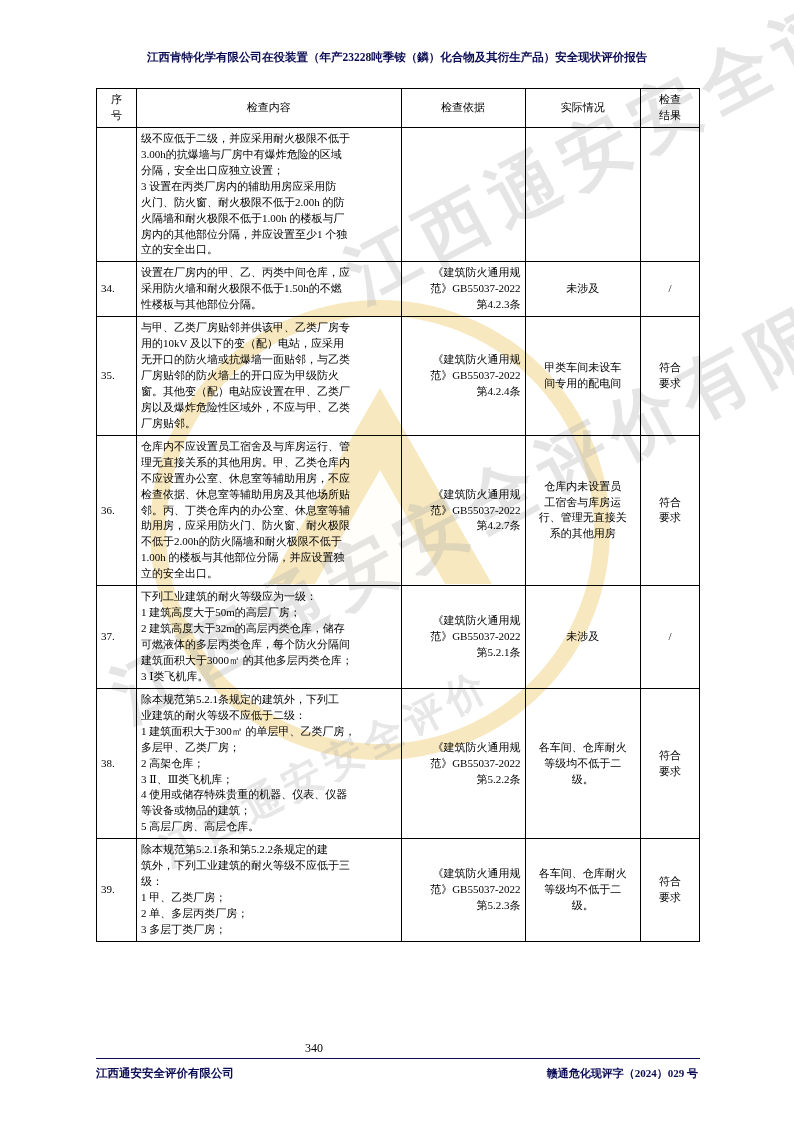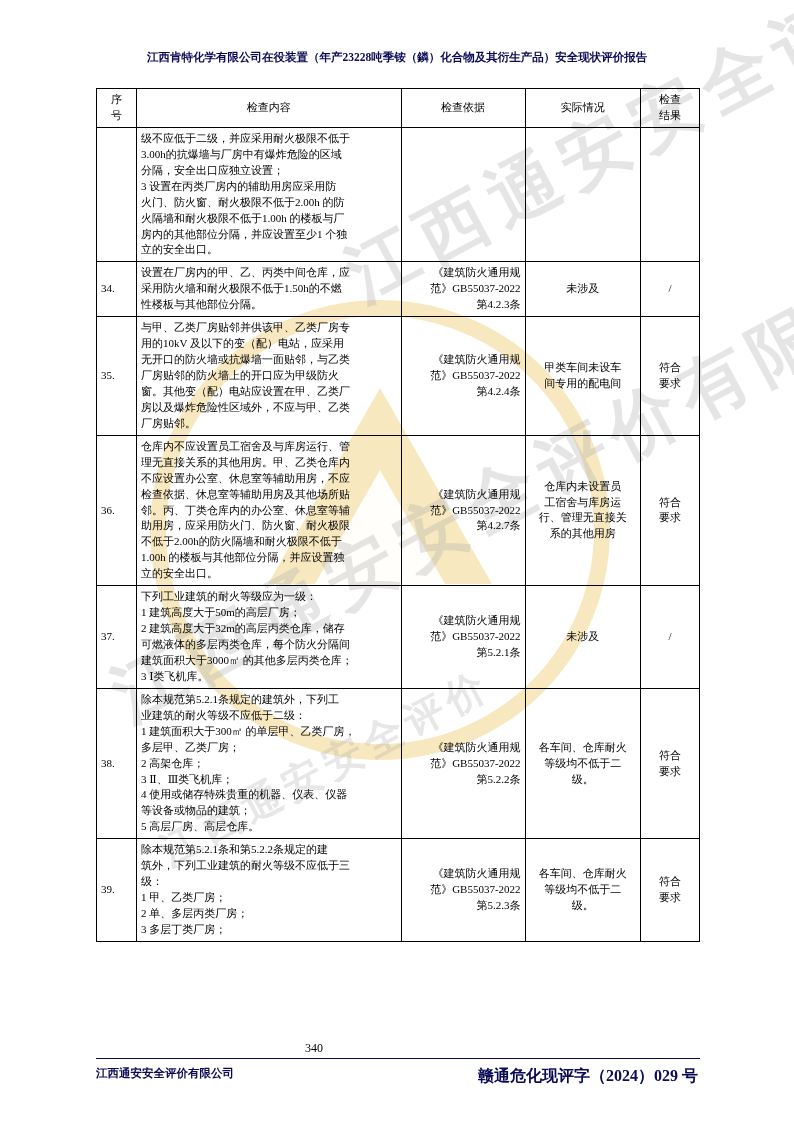--- a/index.html
+++ b/index.html
@@ -174,21 +174,21 @@
     top: 1066px;
     left: 96px;
     font-size: 11.5px;
     font-weight: bold;
     color: #0b0b55;
   }
   .footer-right {
     position: absolute;
     top: 1066px;
     right: 96px;
-    font-size: 16px;
+    font-size: 11px;
     font-weight: bold;
     color: #0b0b55;
   }
   .footer-rule {
     position: absolute;
     top: 1058px;
     left: 96px;
     width: 604px;
     border-top: 1px solid #0b0b55;
   }

